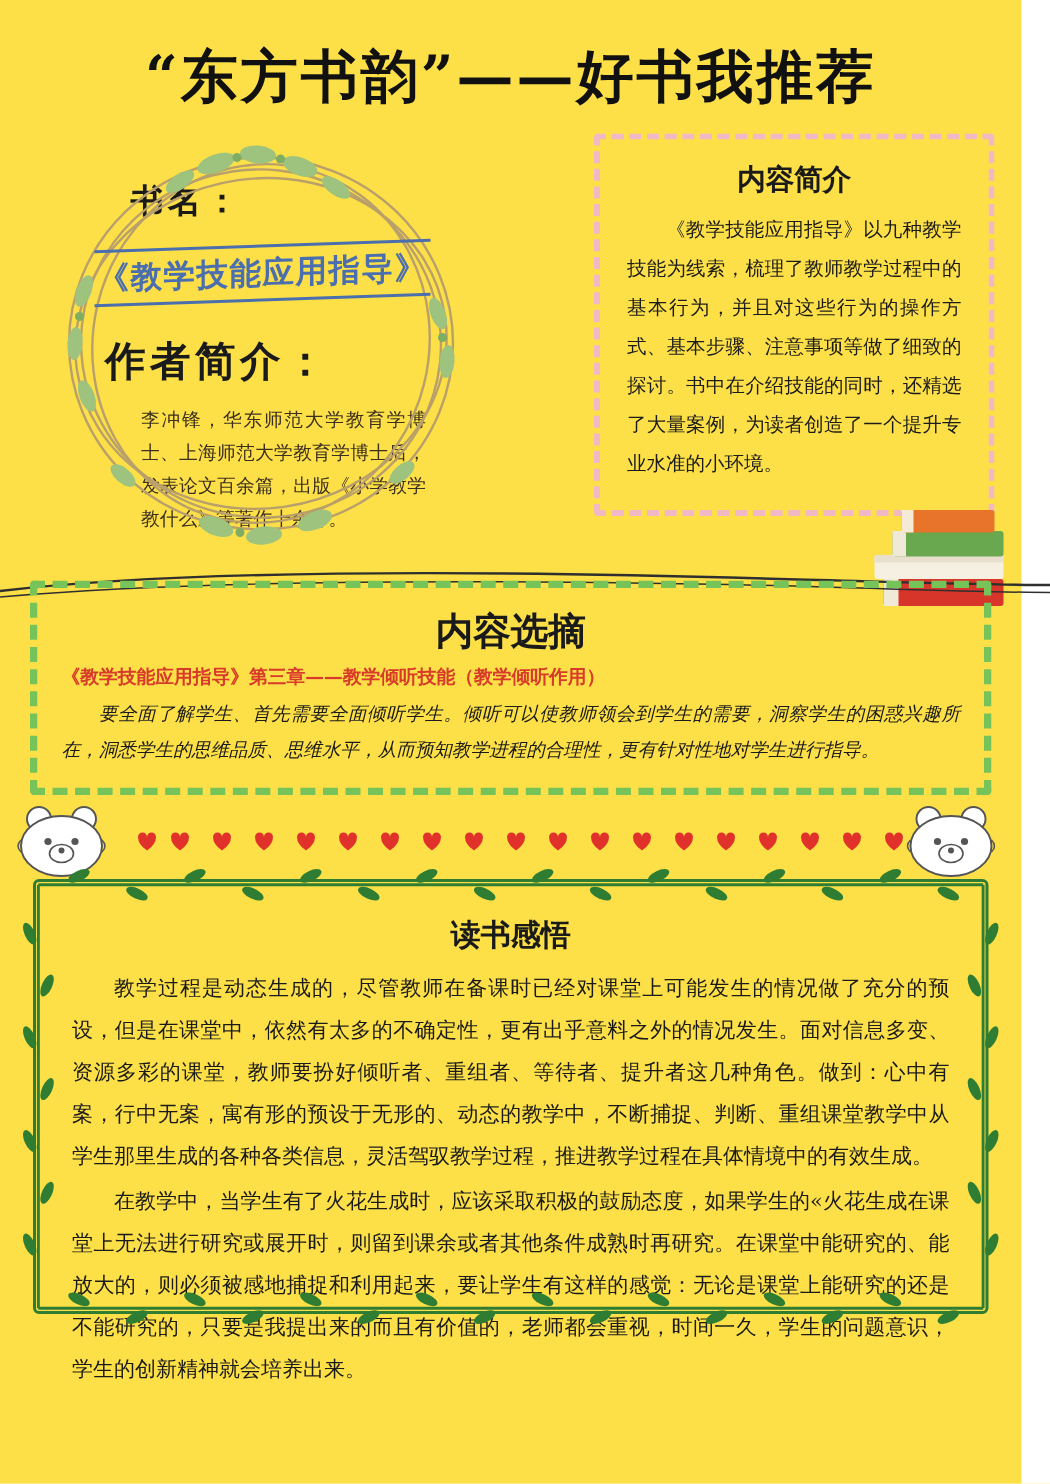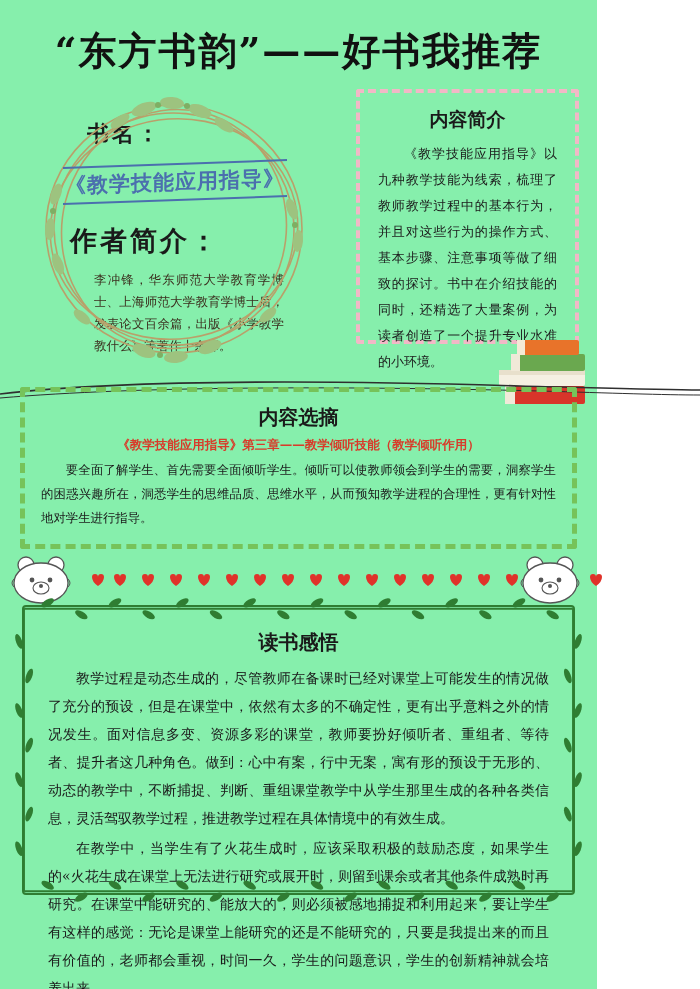--- a/index.html
+++ b/index.html
@@ -10,23 +10,23 @@
   body {
     width: 700px;
     height: 989px;
     font-family: "DejaVu Sans", "Liberation Sans", sans-serif;
     color: #1a1a1a;
     position: relative;
     overflow: hidden;
   }
   .page {
     position: relative;
-    width: 597px;
+    width: 681px;
     height: 989px;
-    background: #86efac;
+    background: #fde047;
     box-sizing: border-box;
   }
 
   
   .title {
     text-align: center;
     font-family: "DejaVu Serif", "Liberation Serif", serif;
     font-weight: bold;
     font-size: 38px;
     letter-spacing: 2px;
@@ -36,20 +36,21 @@
     white-space: nowrap;
   }
 
   
   .top-row {
     position: relative;
     display: flex;
     padding: 6px 18px 0 18px;
     box-sizing: border-box;
     height: 290px;
+    gap: 40px;
   }
 
   
   .book-card {
     position: relative;
     width: 320px;
     box-sizing: border-box;
     padding: 8px 14px 0 14px;
   }
   .wreath {
@@ -151,39 +152,39 @@
     position: relative;
     margin: 14px 20px 0 20px;
     border: 5px dashed #76c35a;
     border-radius: 3px;
     padding: 10px 16px 12px 16px;
     box-sizing: border-box;
   }
   .excerpt-title {
     text-align: center;
     font-family: "DejaVu Serif", "Liberation Serif", serif;
-    font-size: 20px;
+    font-size: 25px;
     font-weight: bold;
     margin: 2px 0 6px 0;
   }
   .excerpt-sub {
-    text-align: center;
     color: #d83b2a;
     font-size: 12.5px;
     font-weight: bold;
     font-family: "DejaVu Serif", "Liberation Serif", serif;
     margin-bottom: 4px;
   }
   .excerpt-body p {
     font-size: 12.4px;
     line-height: 1.95;
     text-align: justify;
     text-indent: 2em;
     margin: 0 0 1px 0;
     font-family: "DejaVu Serif", "Liberation Serif", serif;
+    font-style: italic;
   }
 
   
   .bear-row {
     position: relative;
     height: 54px;
     margin-top: 2px;
   }
   .bear {
     position: absolute;

